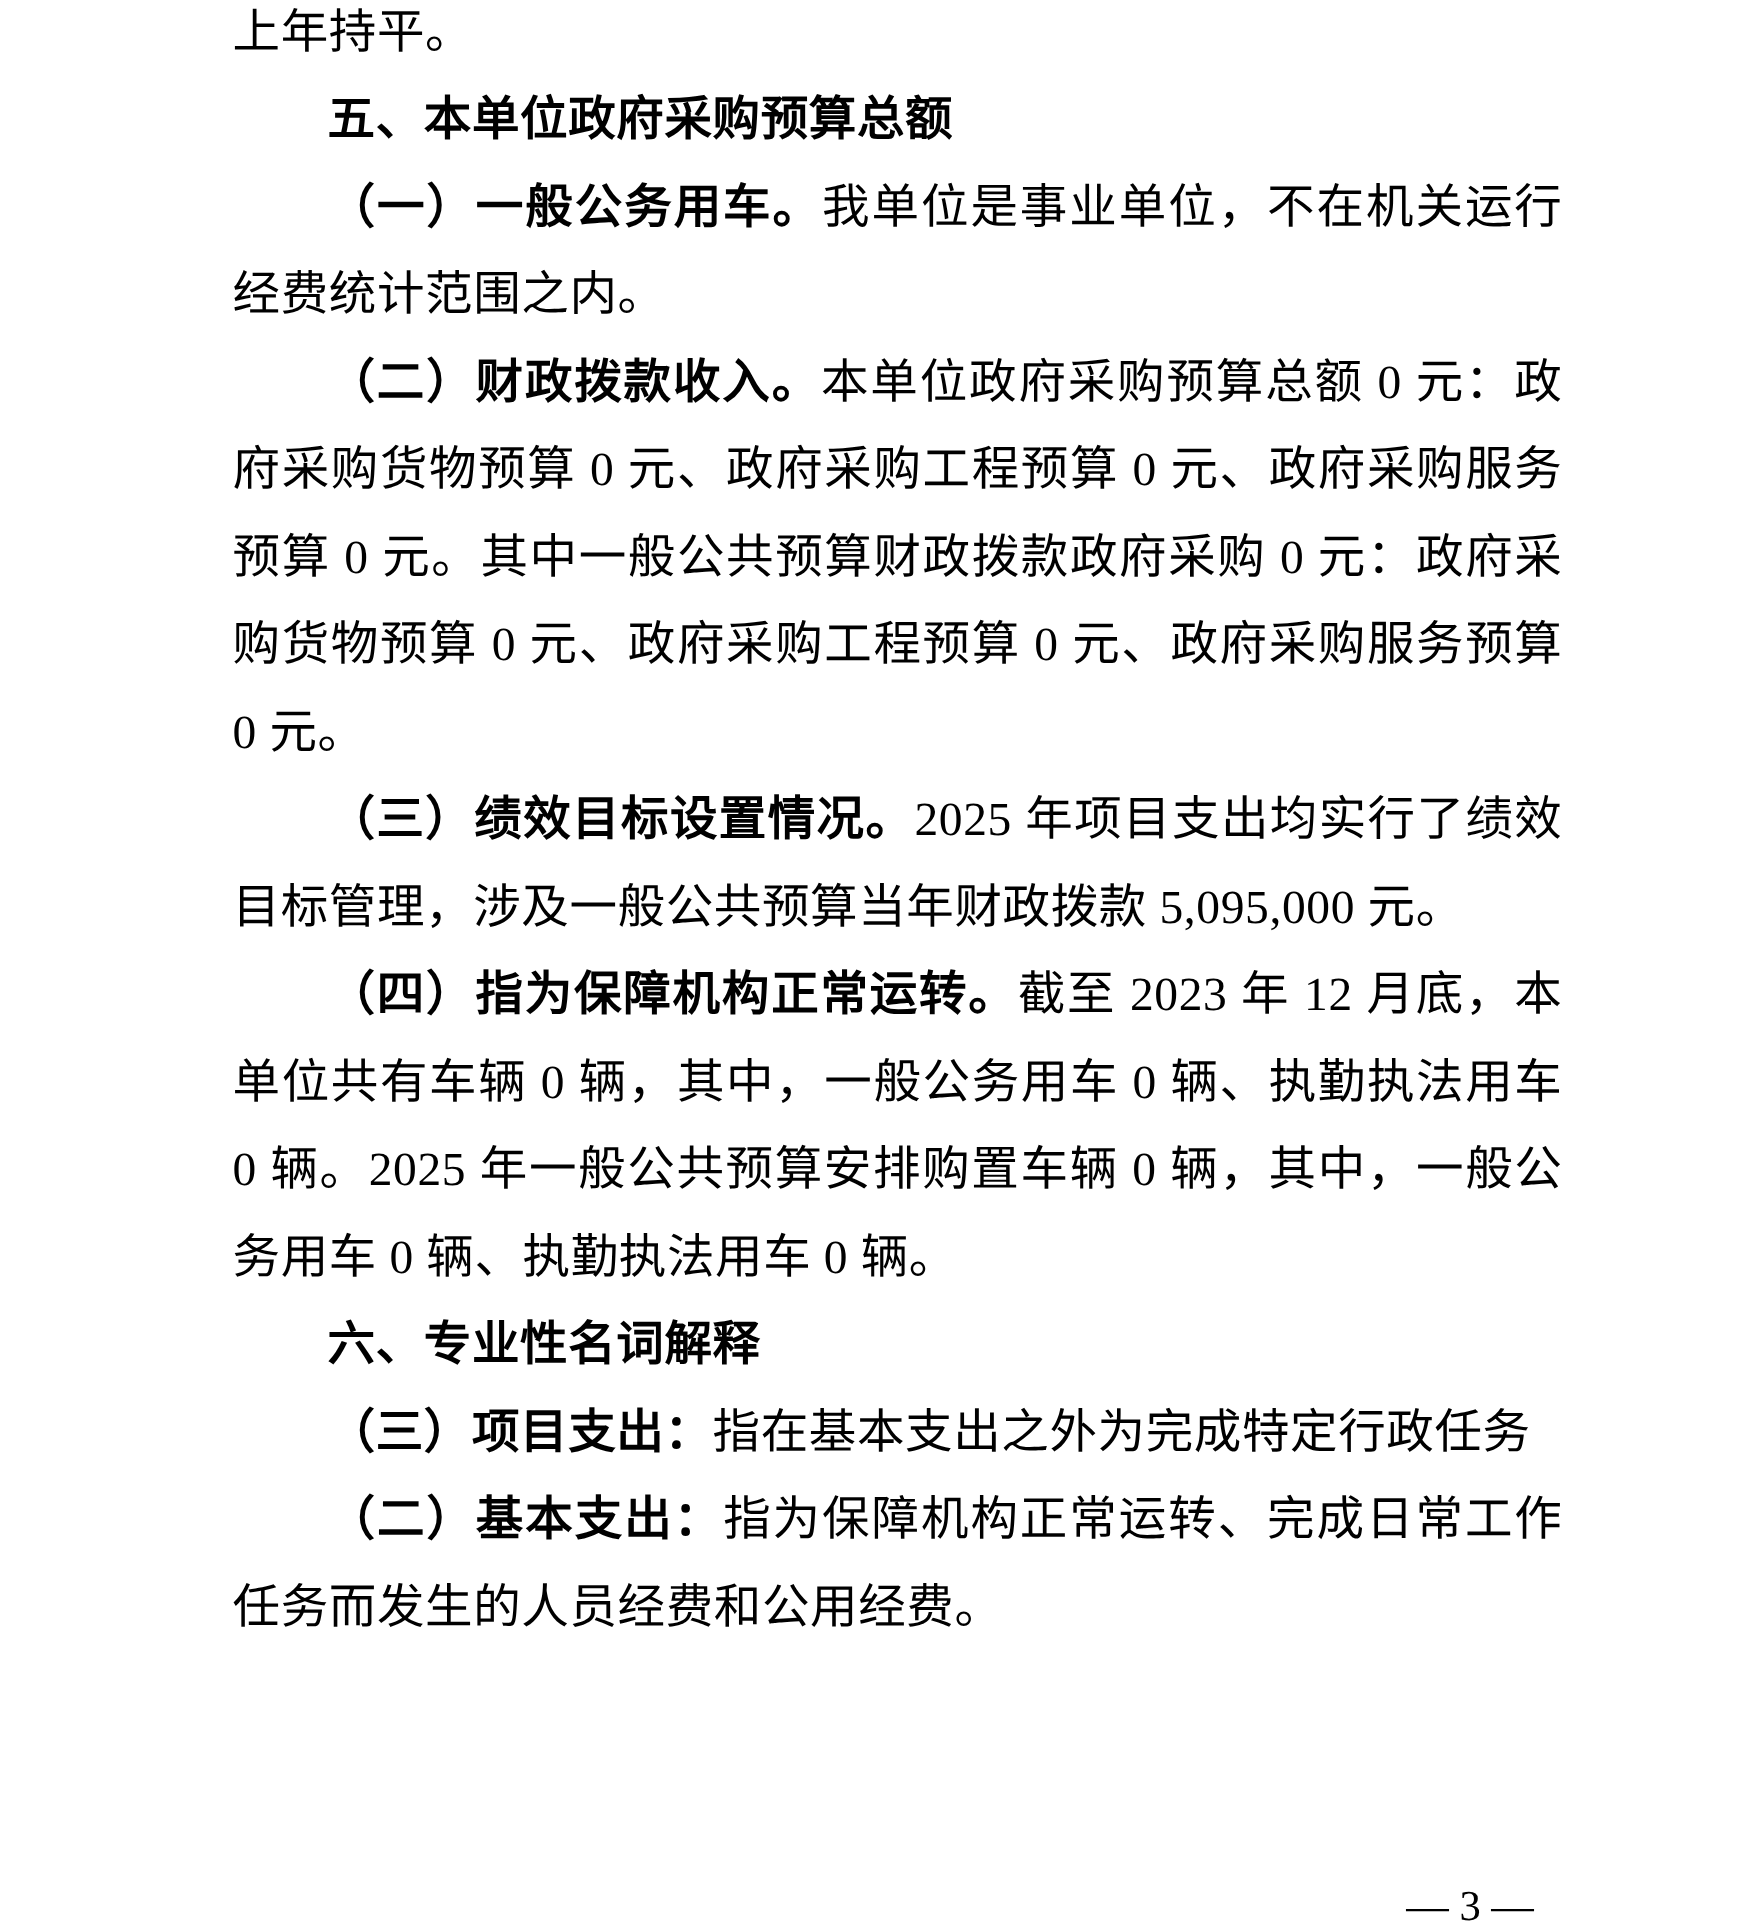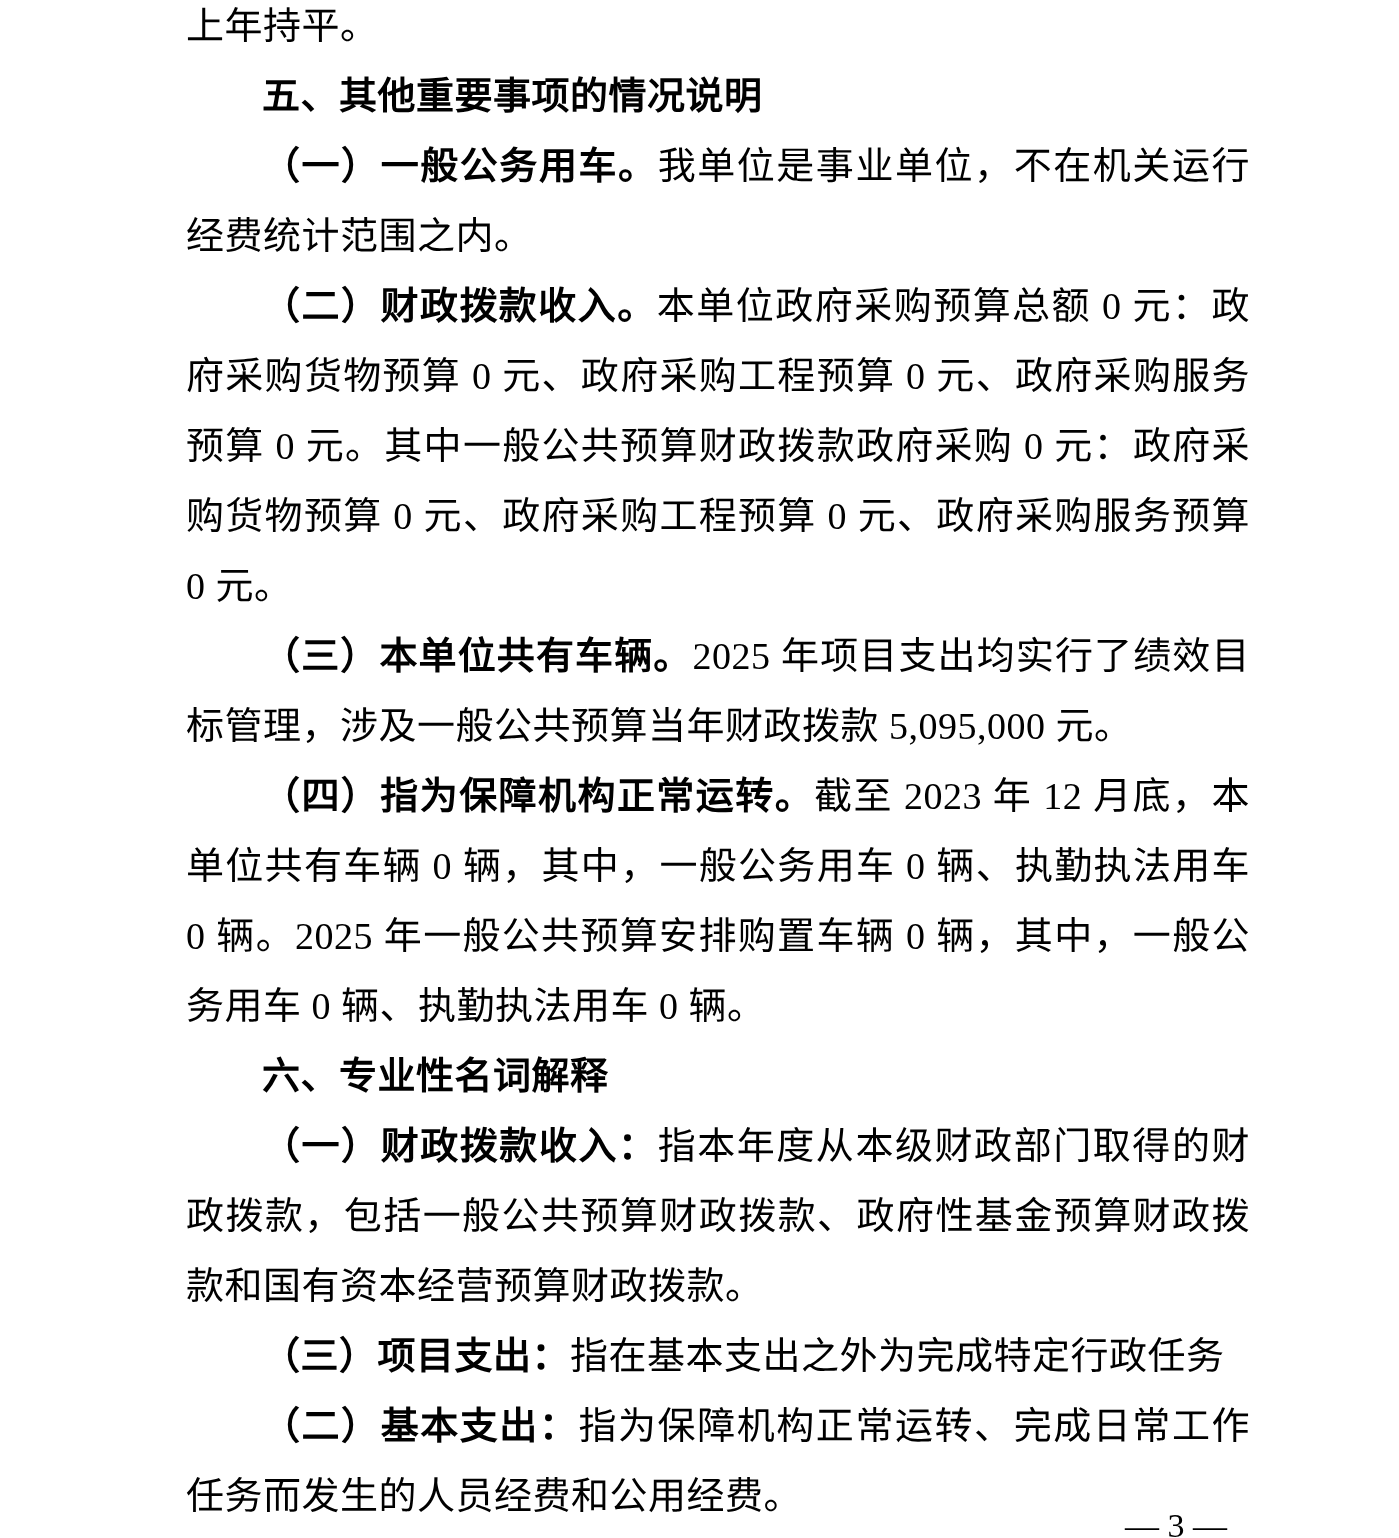--- a/index.html
+++ b/index.html
@@ -55,33 +55,32 @@
     white-space: nowrap;
   }
 </style>
 </head>
 <body>
 
 <div class="text-column">
 
   <p class="para no-indent">上年持平。</p>
 
-  <p class="section-heading">五、其他重要事项的情况说明</p>
+  <p class="section-heading">五、本单位政府采购预算总额</p>
 
   <p class="para"><span class="lead">（一）一般公务用车。</span><span>我单位是事业单位，不在机关运行经费统计范围之内。</span></p>
 
   <p class="para"><span class="lead">（二）财政拨款收入。</span><span>本单位政府采购预算总额 0 元：政府采购货物预算 0 元、政府采购工程预算 0 元、政府采购服务预算 0 元。其中一般公共预算财政拨款政府采购 0 元：政府采购货物预算 0 元、政府采购工程预算 0 元、政府采购服务预算 0 元。</span></p>
 
-  <p class="para"><span class="lead">（三）本单位共有车辆。</span><span>2025 年项目支出均实行了绩效目标管理，涉及一般公共预算当年财政拨款 5,095,000 元。</span></p>
+  <p class="para"><span class="lead">（三）绩效目标设置情况。</span><span>2025 年项目支出均实行了绩效目标管理，涉及一般公共预算当年财政拨款 5,095,000 元。</span></p>
 
   <p class="para"><span class="lead">（四）指为保障机构正常运转。</span><span>截至 2023 年 12 月底，本单位共有车辆 0 辆，其中，一般公务用车 0 辆、执勤执法用车 0 辆。2025 年一般公共预算安排购置车辆 0 辆，其中，一般公务用车 0 辆、执勤执法用车 0 辆。</span></p>
 
   <p class="section-heading">六、专业性名词解释</p>
 
-  <p class="para"><span class="lead">（一）财政拨款收入：</span><span>指本年度从本级财政部门取得的财政拨款，包括一般公共预算财政拨款、政府性基金预算财政拨款和国有资本经营预算财政拨款。</span></p>
 
   <p class="para"><span class="lead">（三）项目支出：</span><span>指在基本支出之外为完成特定行政任务</span></p>
 
   <p class="para"><span class="lead">（二）基本支出：</span><span>指为保障机构正常运转、完成日常工作任务而发生的人员经费和公用经费。</span></p>
 
 </div>
 
 <div class="page-footer">— 3 —</div>
 
 </body></html>

